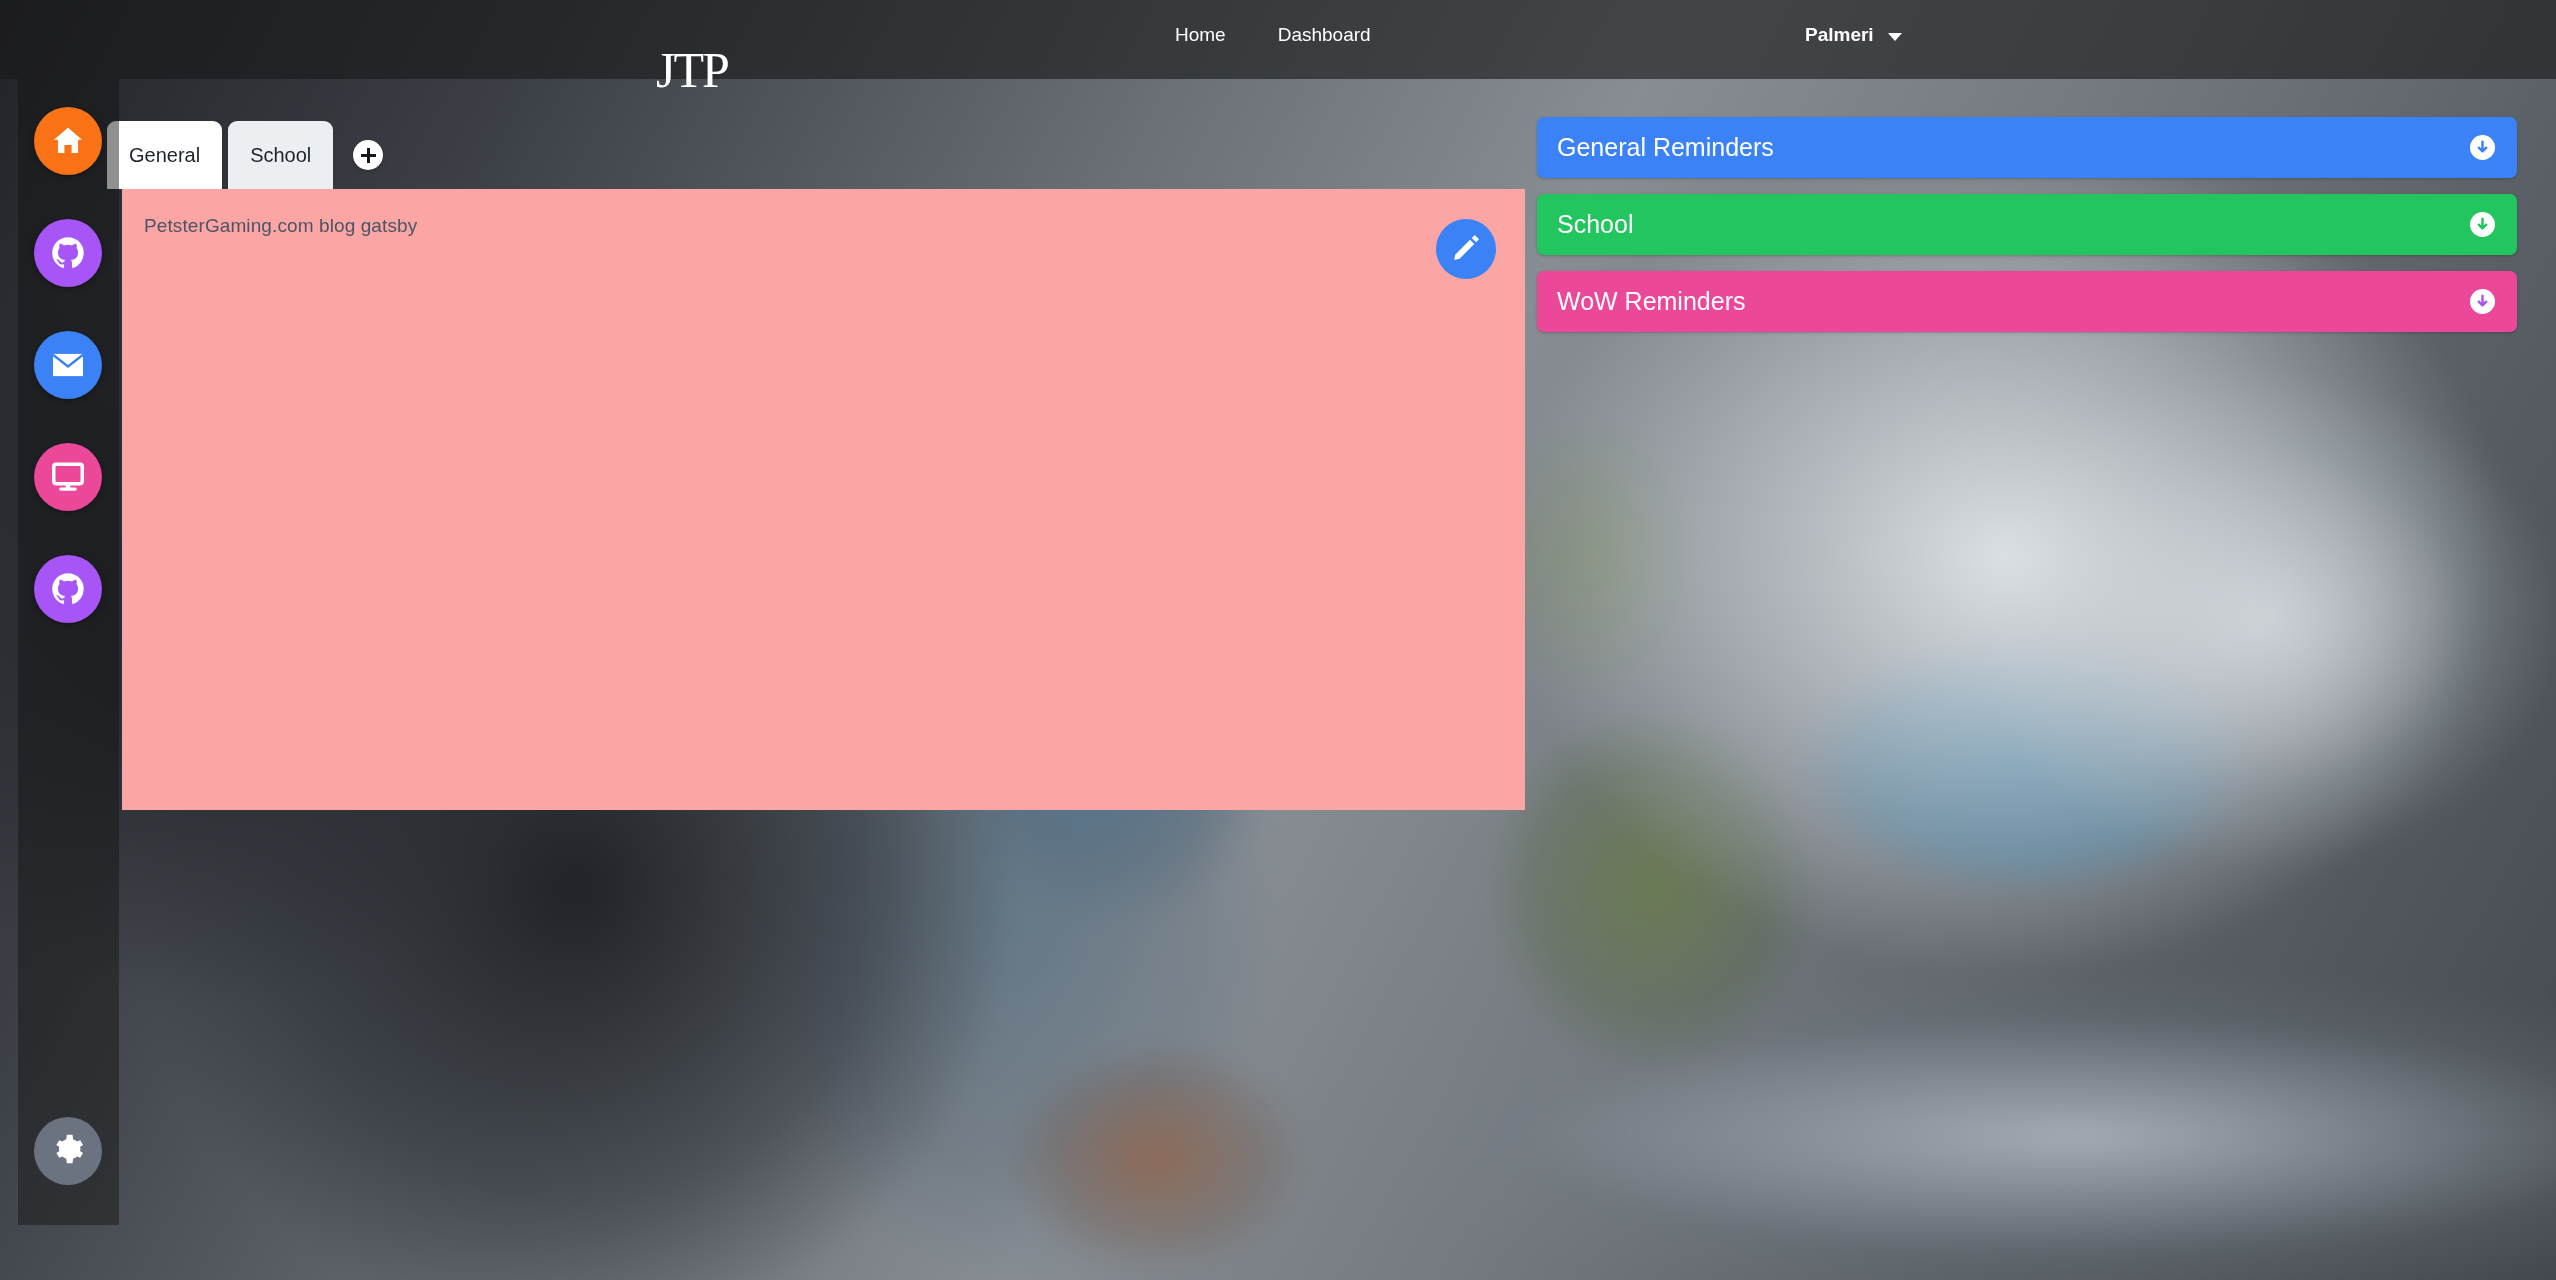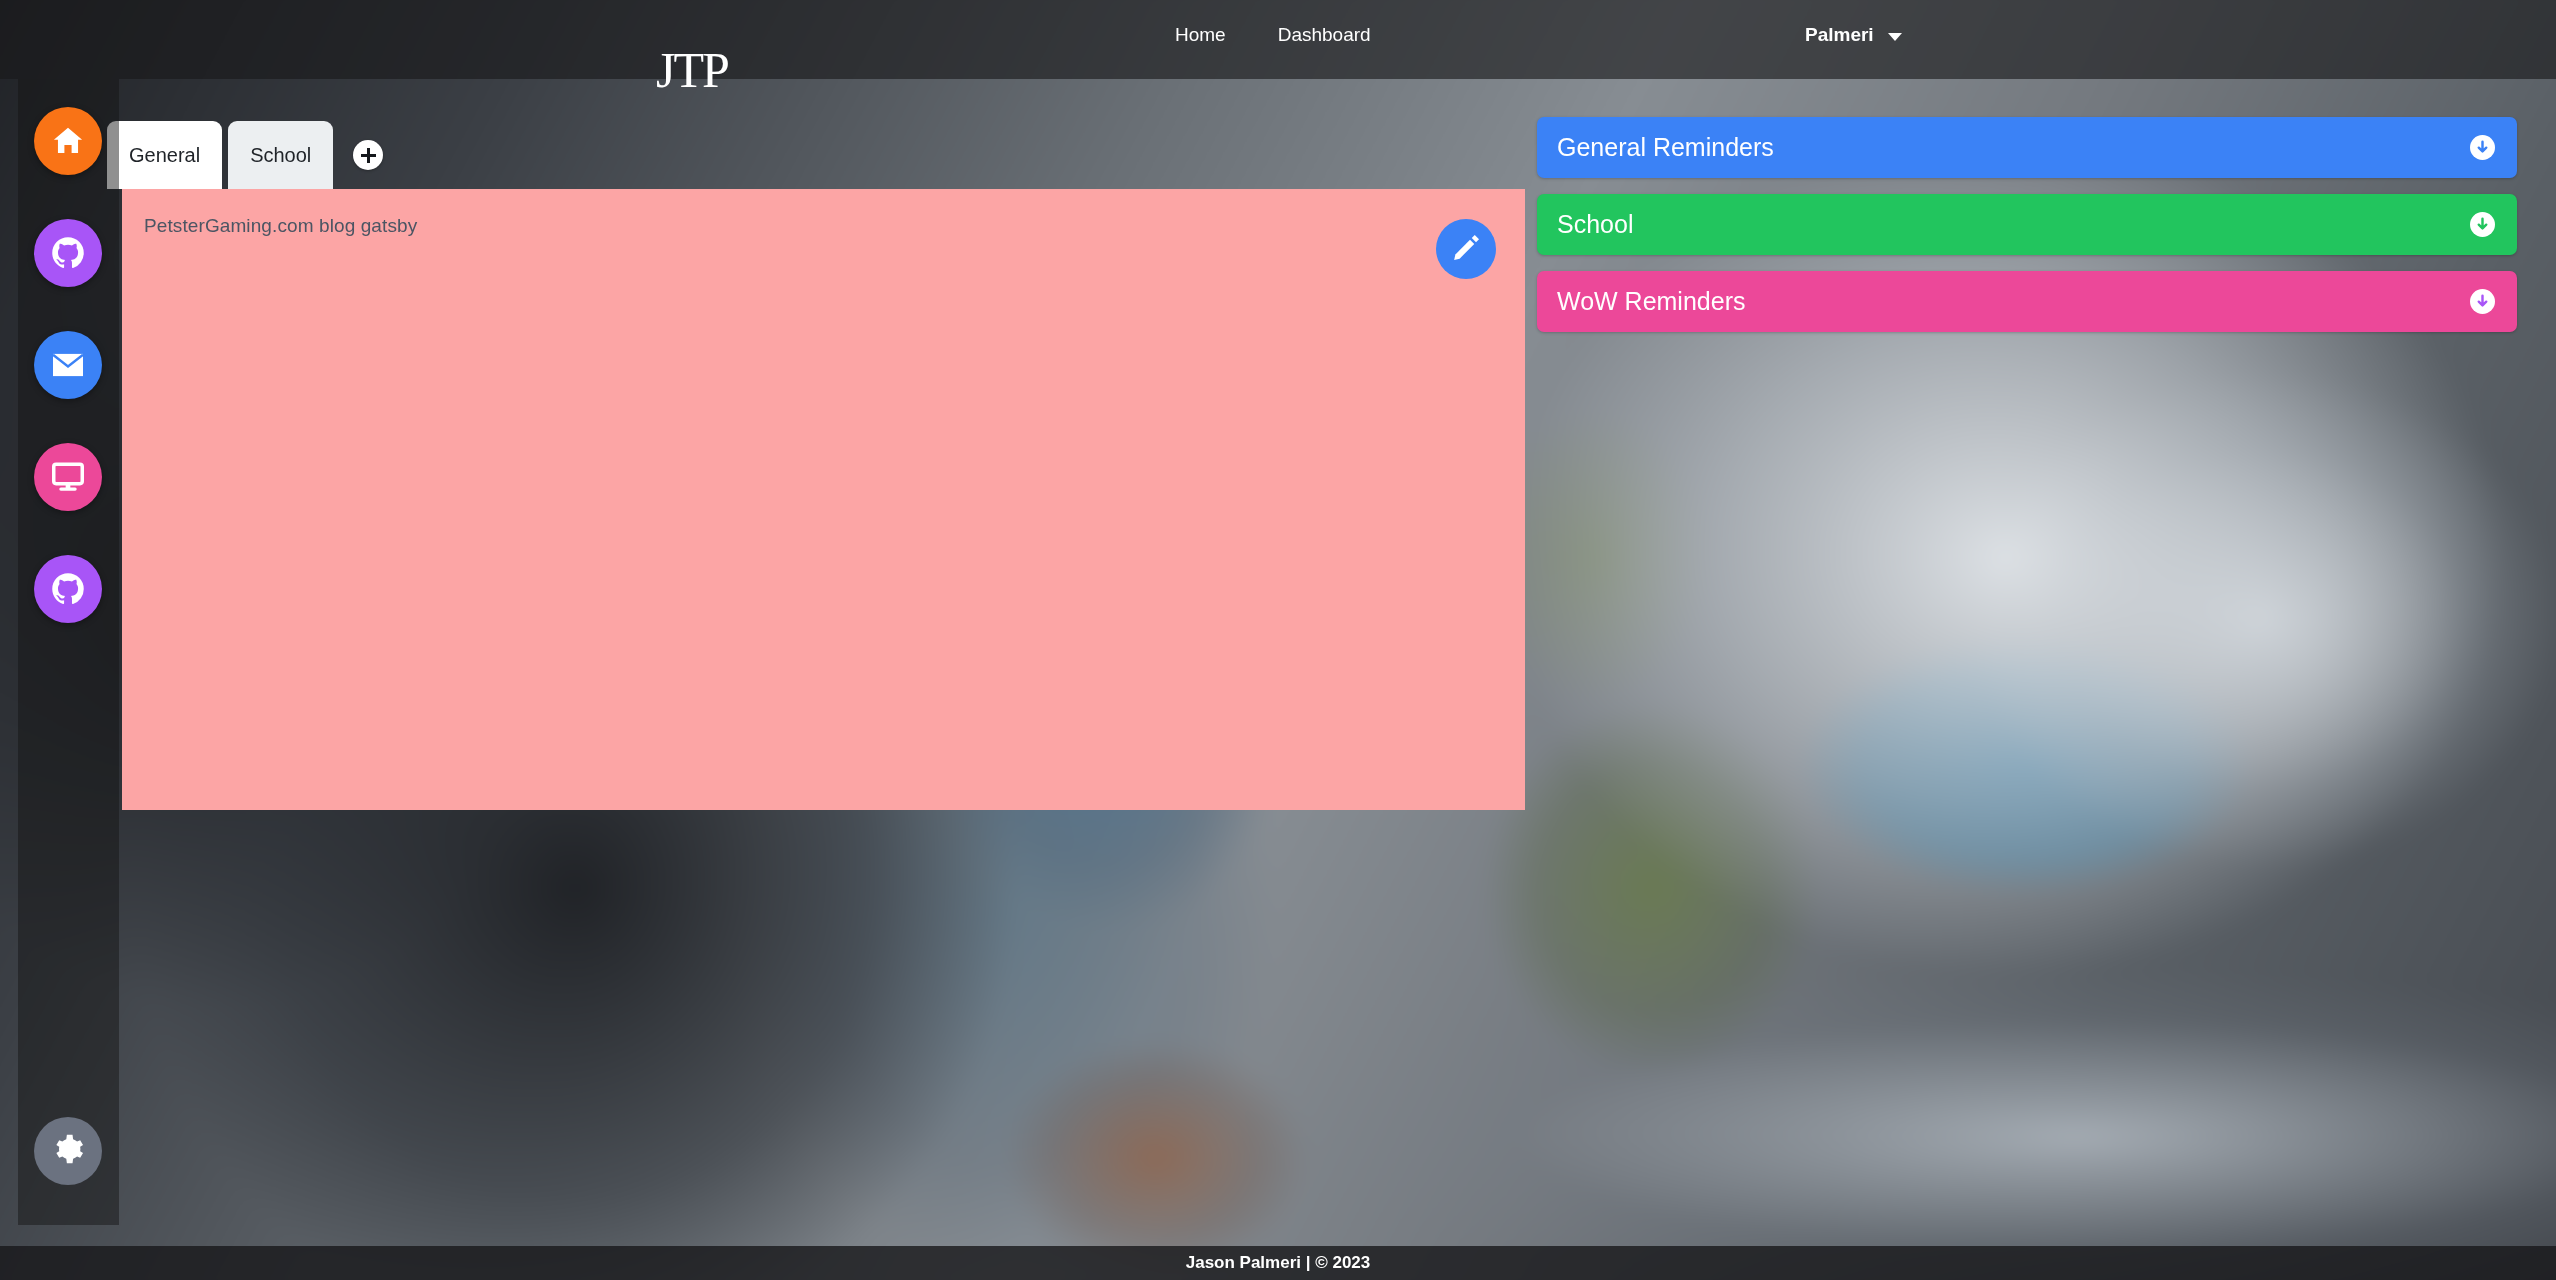--- a/index.html
+++ b/index.html
@@ -411,17 +411,14 @@
       <span class="reminder-title">WoW Reminders</span>
       <span class="reminder-toggle">
         <svg width="15" height="15" viewBox="0 0 16 16">
           <path d="M8 1.8v9.2M4 8.2 8 12.2l4-4" fill="none" stroke="#a855f7" stroke-width="2.6" stroke-linecap="round" stroke-linejoin="round"></path>
         </svg>
       </span>
     </div>
 
   </div>
 
-  <div id="footer">
-    <span id="footer-text">Jason Palmeri | © 2023</span>
-  </div>
 
 </div>
 
 </body></html>

